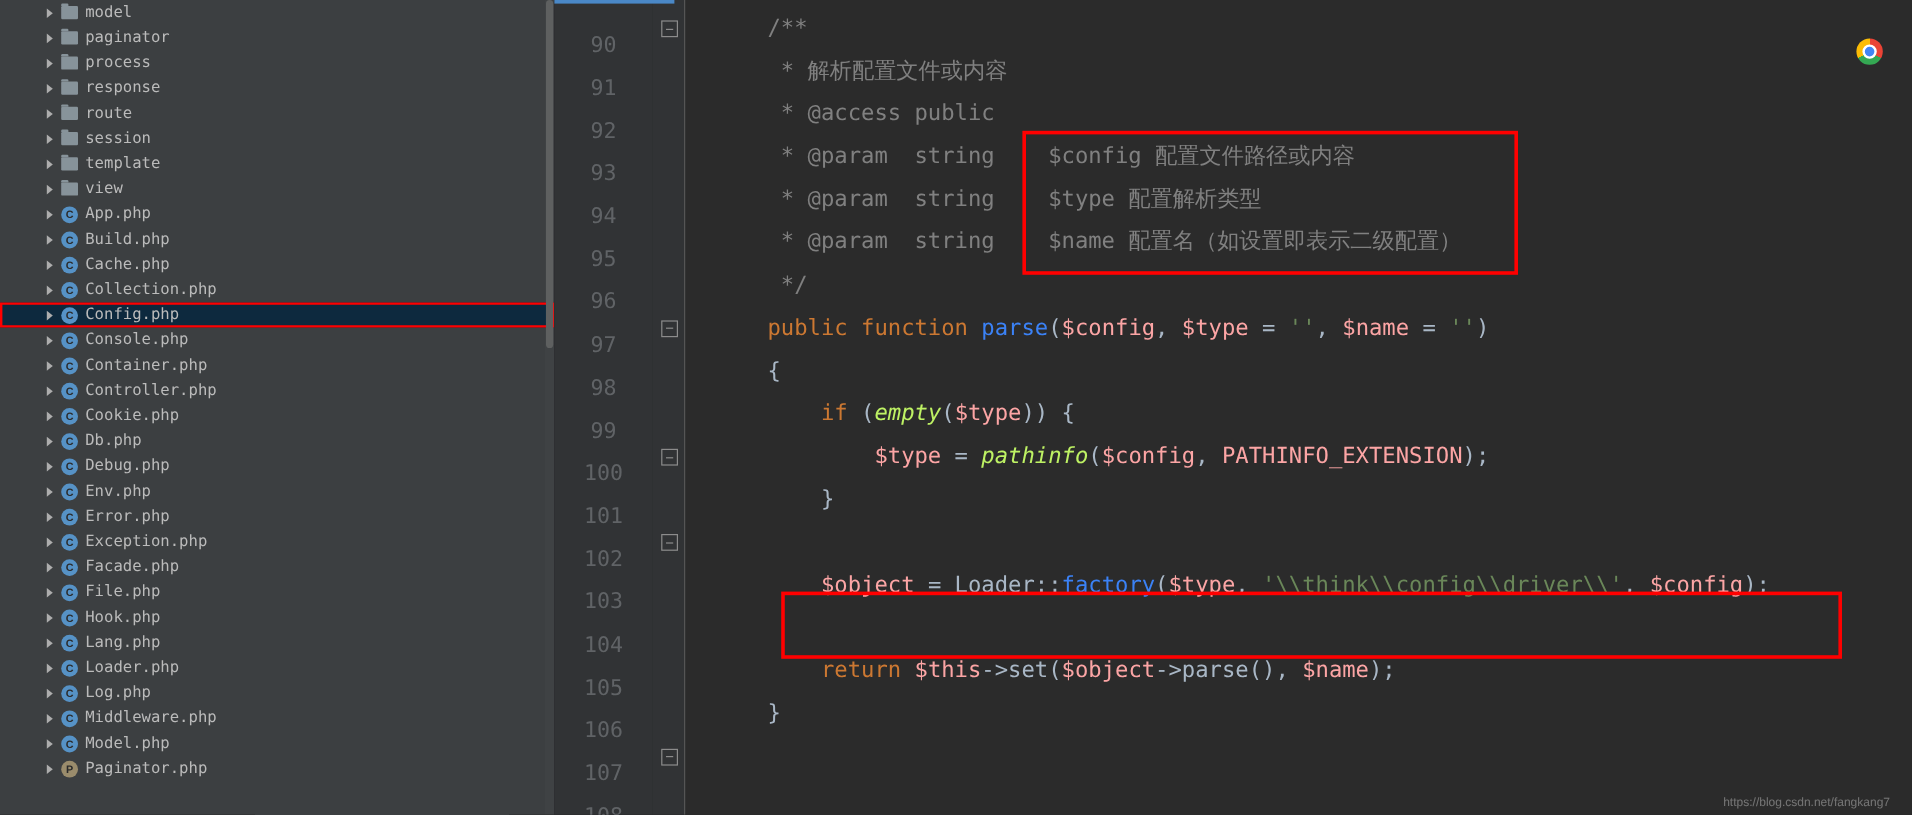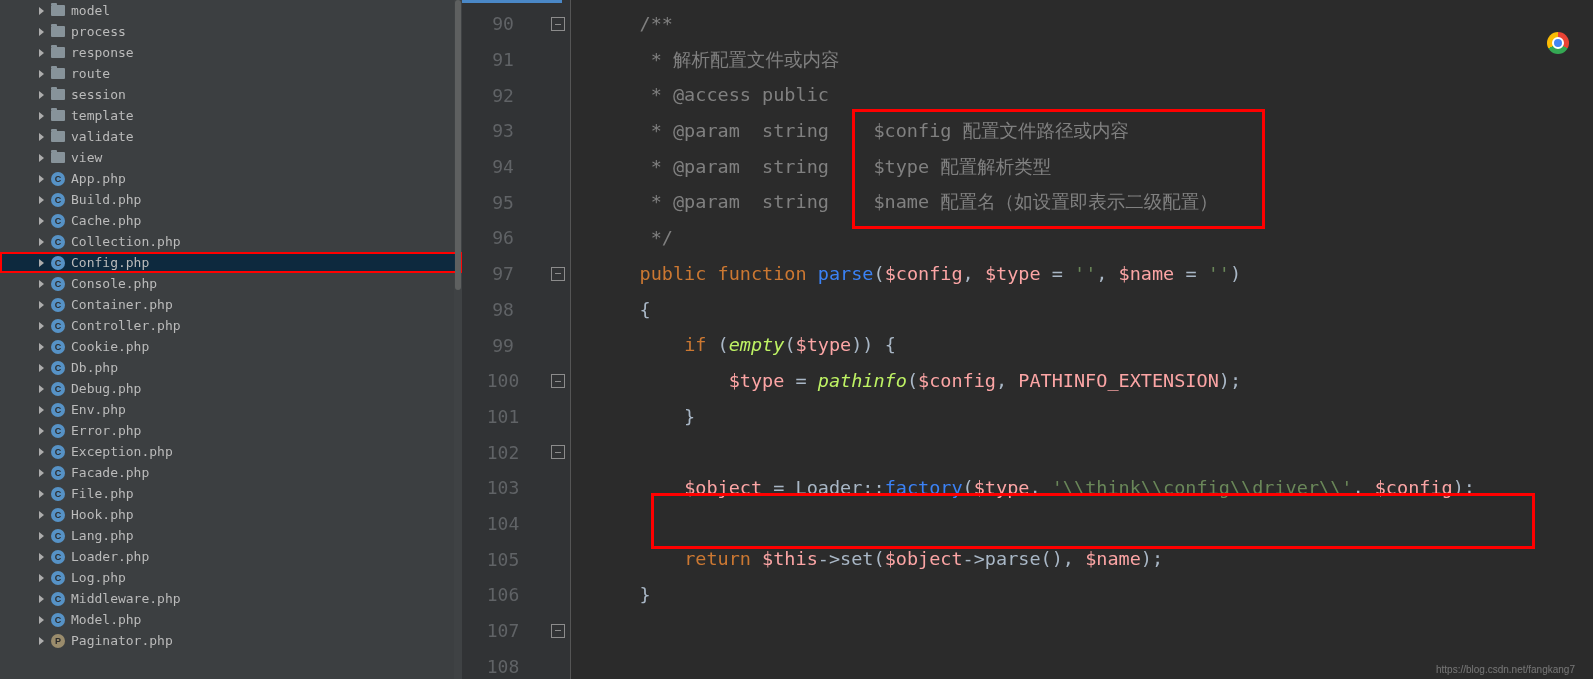--- a/index.html
+++ b/index.html
@@ -12,21 +12,21 @@
   .tree-item.sel{background:#0D293E}
   .tree-item.sel.boxed{box-shadow:inset 0 0 0 2px #FF0000}
   .arrow{width:0;height:0;border-top:4px solid transparent;border-bottom:4px solid transparent;border-left:5px solid #ADADAD;margin-right:7px;flex:none}
   .fo{width:14px;height:11px;background:#87939A;border-radius:1px;margin-right:6px;position:relative;flex:none}
   .fo:before{content:"";position:absolute;top:-2px;left:0;width:6px;height:2px;background:#87939A;border-radius:1px 1px 0 0}
   .fc{width:14px;height:14px;border-radius:50%;background:#5692C6;margin-right:6px;flex:none;display:flex;align-items:center;justify-content:center;font-size:9px;font-weight:bold;color:#2B2B2B;font-family:Arial}
   .fc.pag{background:#9A8C6C}
   
   .editor{flex:1;display:flex;background:#2B2B2B;position:relative}
   .tab-ind{position:absolute;top:0;left:0;height:3px;width:100px;background:#4A88C7;z-index:5}
-  .gutter{width:82px;flex:none;background:#313335;padding-top:6px}
+  .gutter{width:82px;flex:none;background:#313335;padding-top:20px}
   .fold{width:26px;flex:none;background:#313335;border-right:1px solid #555;padding-top:6px;position:relative}
   .ln{height:35.7px;display:flex;align-items:center;justify-content:center;color:#606366;font-family:Consolas,monospace;font-size:18px}
   .fm{position:absolute;width:12px;height:12px;left:7px;border:1px solid #8C8C8C;display:flex;align-items:center;justify-content:center}
   .fm:after{content:"";width:6px;height:1px;background:#8C8C8C}
   .code{flex:1;padding-top:6px;position:relative;font-family:Consolas,"Microsoft YaHei",monospace;font-size:18.5px;line-height:35.7px}
   .cl{height:35.7px;white-space:pre;padding-left:24px}
   .c-cmt{color:#808080}
   .c-kw{color:#CC7832}
   .c-fn{color:#3b82f6}
   .c-v{color:#fca5a5}
@@ -46,20 +46,25 @@
   <div class="sidebar">
     <div id="tree-mount">
         <div class="tree-item">
           <span class="arrow"></span>
           <span class="fo"></span>
           <span>model</span>
         </div>
         <div class="tree-item">
           <span class="arrow"></span>
           <span class="fo"></span>
+          <span>paginator</span>
+        </div>
+        <div class="tree-item">
+          <span class="arrow"></span>
+          <span class="fo"></span>
           <span>process</span>
         </div>
         <div class="tree-item">
           <span class="arrow"></span>
           <span class="fo"></span>
           <span>response</span>
         </div>
         <div class="tree-item">
           <span class="arrow"></span>
           <span class="fo"></span>
@@ -67,25 +72,20 @@
         </div>
         <div class="tree-item">
           <span class="arrow"></span>
           <span class="fo"></span>
           <span>session</span>
         </div>
         <div class="tree-item">
           <span class="arrow"></span>
           <span class="fo"></span>
           <span>template</span>
-        </div>
-        <div class="tree-item">
-          <span class="arrow"></span>
-          <span class="fo"></span>
-          <span>validate</span>
         </div>
         <div class="tree-item">
           <span class="arrow"></span>
           <span class="fo"></span>
           <span>view</span>
         </div>
         <div class="tree-item">
           <span class="arrow"></span>
           <span class="fc">C</span>
           <span>App.php</span>

